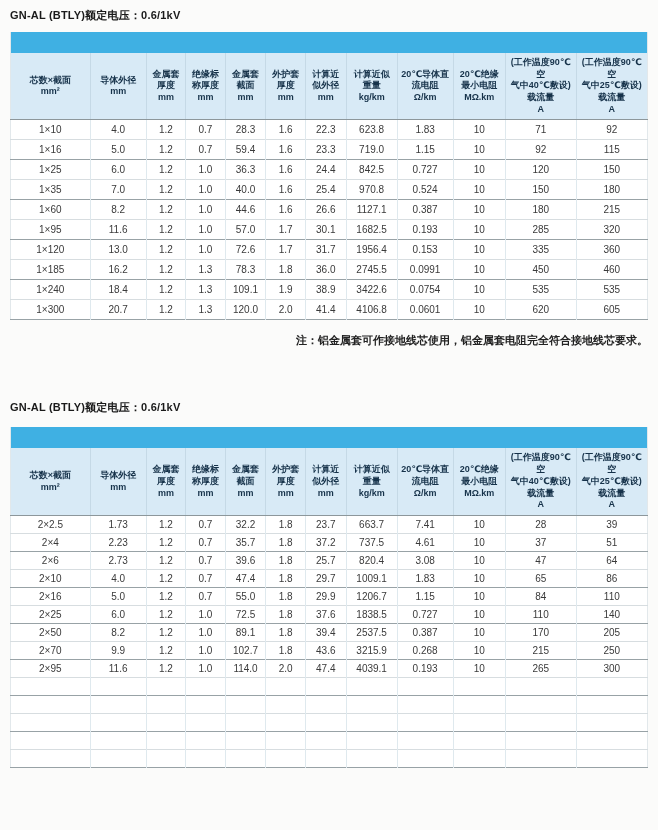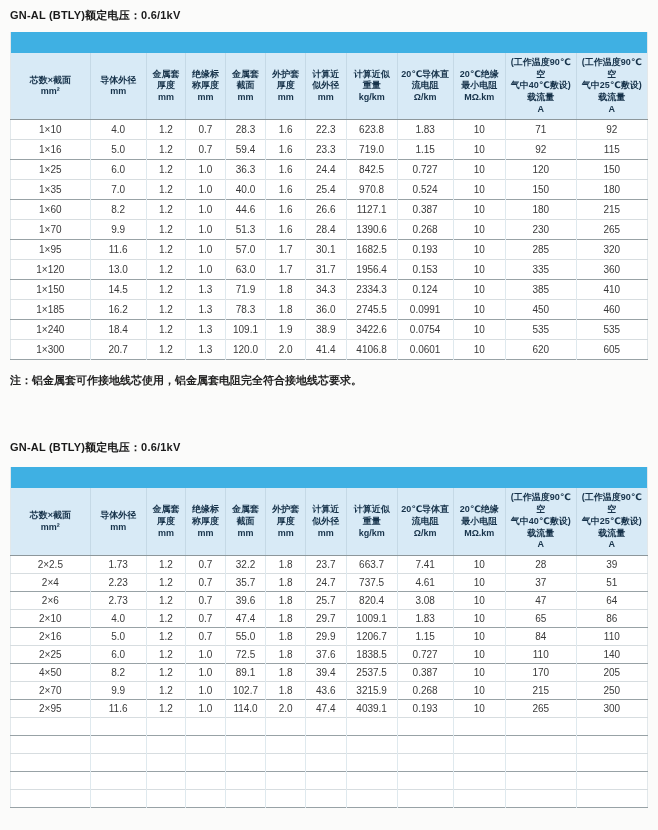--- a/index.html
+++ b/index.html
@@ -63,20 +63,21 @@
   tbody td:last-child { border-right: none; }
   tbody tr { border-bottom: 1px solid #d7dde0; }
   tbody tr:nth-child(even) { border-bottom: 1px solid #98a2a6; }
   .s1 tbody td { height: 19px; }
   .s2 tbody td { height: 17px; }
   .table-note {
     font-size: 11px;
     font-weight: bold;
     color: #222222;
     margin-top: 13px;
+    text-align: right;
   }
   .section-2 { margin-top: 52px; }
   .section-2 .table-title { margin-bottom: 12px; }
 </style>
 </head>
 <body>
 
 <div class="page">
 
   <div class="section-1 s1">
@@ -204,74 +205,46 @@
             <td>44.6</td>
             <td>1.6</td>
             <td>26.6</td>
             <td>1127.1</td>
             <td>0.387</td>
             <td>10</td>
             <td>180</td>
             <td>215</td>
           </tr>
           <tr>
-            <td>1×70</td>
-            <td>9.9</td>
-            <td>1.2</td>
-            <td>1.0</td>
-            <td>51.3</td>
-            <td>1.6</td>
-            <td>28.4</td>
-            <td>1390.6</td>
-            <td>0.268</td>
-            <td>10</td>
-            <td>230</td>
-            <td>265</td>
-          </tr>
-          <tr>
             <td>1×95</td>
             <td>11.6</td>
             <td>1.2</td>
             <td>1.0</td>
             <td>57.0</td>
             <td>1.7</td>
             <td>30.1</td>
             <td>1682.5</td>
             <td>0.193</td>
             <td>10</td>
             <td>285</td>
             <td>320</td>
           </tr>
           <tr>
             <td>1×120</td>
             <td>13.0</td>
             <td>1.2</td>
             <td>1.0</td>
-            <td>63.0</td>
+            <td>72.6</td>
             <td>1.7</td>
             <td>31.7</td>
             <td>1956.4</td>
             <td>0.153</td>
             <td>10</td>
             <td>335</td>
             <td>360</td>
-          </tr>
-          <tr>
-            <td>1×150</td>
-            <td>14.5</td>
-            <td>1.2</td>
-            <td>1.3</td>
-            <td>71.9</td>
-            <td>1.8</td>
-            <td>34.3</td>
-            <td>2334.3</td>
-            <td>0.124</td>
-            <td>10</td>
-            <td>385</td>
-            <td>410</td>
           </tr>
           <tr>
             <td>1×185</td>
             <td>16.2</td>
             <td>1.2</td>
             <td>1.3</td>
             <td>78.3</td>
             <td>1.8</td>
             <td>36.0</td>
             <td>2745.5</td>
@@ -388,21 +361,21 @@
             <td>28</td>
             <td>39</td>
           </tr>
           <tr>
             <td>2×4</td>
             <td>2.23</td>
             <td>1.2</td>
             <td>0.7</td>
             <td>35.7</td>
             <td>1.8</td>
-            <td>24.7</td>
+            <td>37.2</td>
             <td>737.5</td>
             <td>4.61</td>
             <td>10</td>
             <td>37</td>
             <td>51</td>
           </tr>
           <tr>
             <td>2×6</td>
             <td>2.73</td>
             <td>1.2</td>
@@ -452,21 +425,21 @@
             <td>72.5</td>
             <td>1.8</td>
             <td>37.6</td>
             <td>1838.5</td>
             <td>0.727</td>
             <td>10</td>
             <td>110</td>
             <td>140</td>
           </tr>
           <tr>
-            <td>4×50</td>
+            <td>2×50</td>
             <td>8.2</td>
             <td>1.2</td>
             <td>1.0</td>
             <td>89.1</td>
             <td>1.8</td>
             <td>39.4</td>
             <td>2537.5</td>
             <td>0.387</td>
             <td>10</td>
             <td>170</td>

